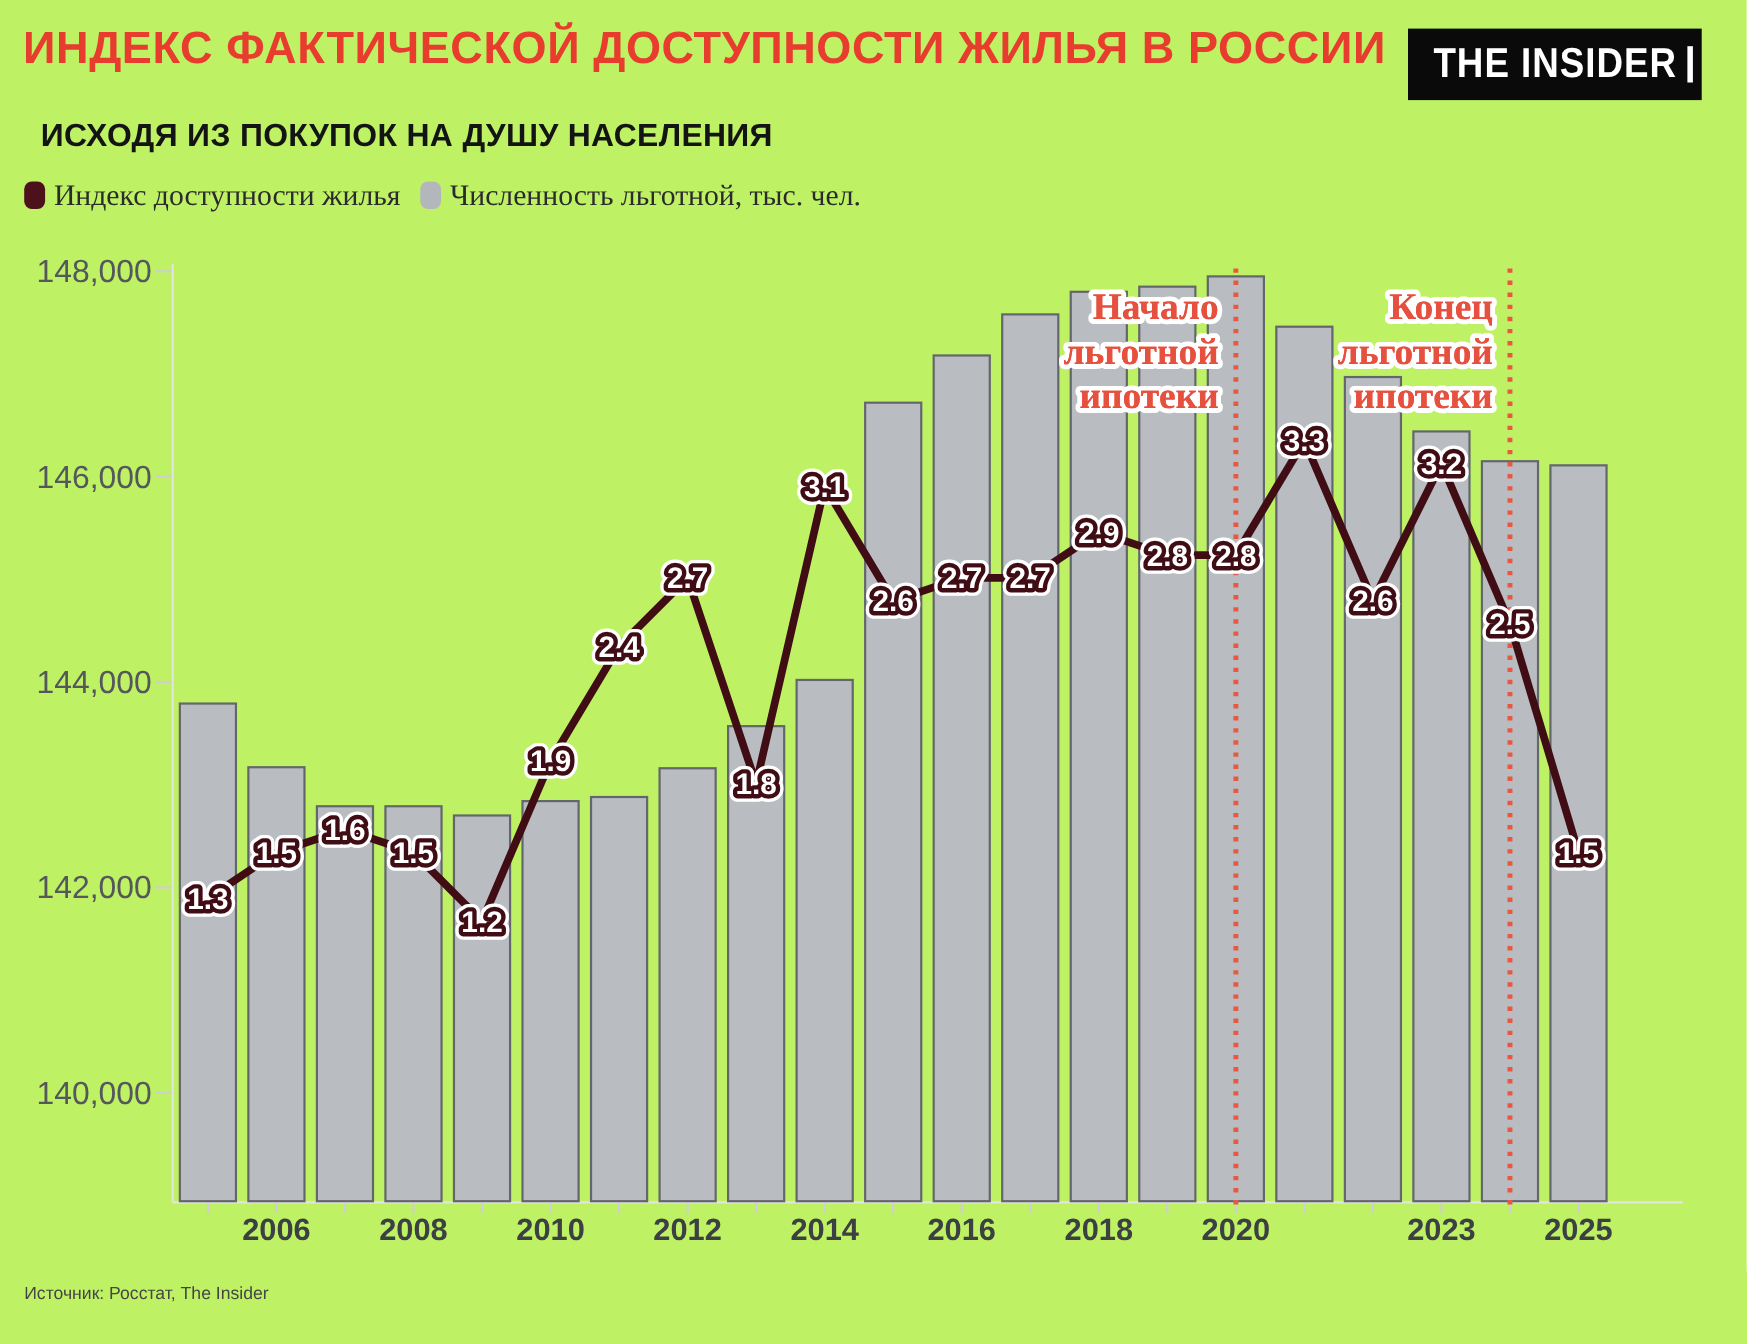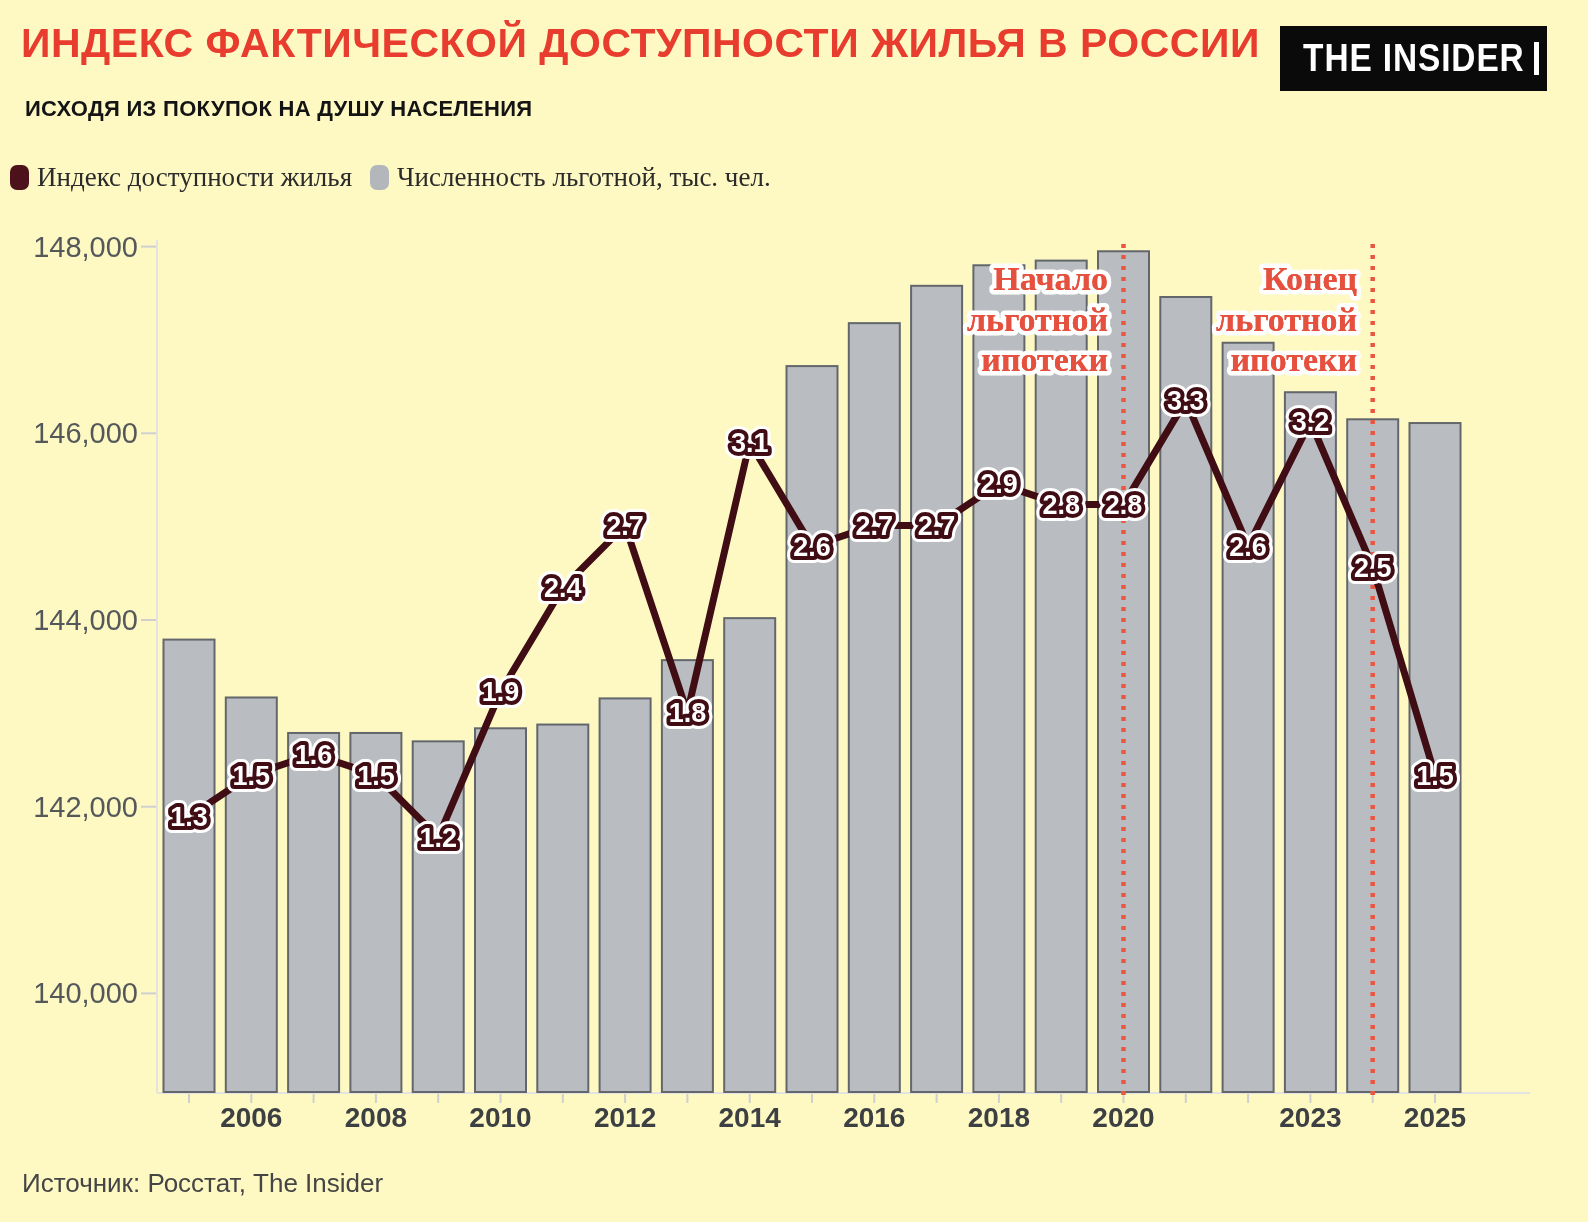--- a/index.html
+++ b/index.html
@@ -1,31 +1,31 @@
 <!DOCTYPE html>
 <html><head>
 <meta charset="utf-8">
 <style>
   html,body{margin:0;padding:0;background:#fff;}
-  .canvas{position:relative;width:1588px;height:1222px;background:#fef9c3;overflow:hidden;
+  .canvas{position:relative;width:1588px;height:1222px;background:#bef264;overflow:hidden;
           font-family:"Liberation Sans","DejaVu Sans",sans-serif;}
   .title{position:absolute;left:21px;top:20px;width:1240px;margin:0;
          font-size:41px;font-weight:bold;letter-spacing:.5px;color:#e73c2e;white-space:nowrap;}
-  .subtitle{position:absolute;left:21px;top:92px;margin:4px;
-         font-size:22px;font-weight:bold;letter-spacing:.3px;color:#141414;white-space:nowrap;}
+  .subtitle{position:absolute;left:21px;top:92px;margin:16px;
+         font-size:29px;font-weight:bold;letter-spacing:.3px;color:#141414;white-space:nowrap;}
   .logo{position:absolute;left:1280px;top:26px;width:267px;height:65px;background:#0a0a0a;
         display:flex;align-items:center;justify-content:center;}
   .logo-text{color:#ffffff;font-weight:bold;font-size:38px;letter-spacing:1px;white-space:nowrap;
         transform:scaleX(.88);display:inline-block;}
   .logo-bar{position:absolute;right:8px;top:16px;width:5px;height:33px;background:#ffffff;}
-  .legend{position:absolute;left:10px;top:162px;display:flex;align-items:flex-end;gap:18px;
+  .legend{position:absolute;left:22px;top:162px;display:flex;align-items:flex-end;gap:18px;
           font-family:"Liberation Serif","DejaVu Serif",serif;font-size:27px;color:#2b2b2b;}
   .legend-item{display:flex;align-items:center;gap:8px;}
   .swatch{display:inline-block;width:19px;height:25px;border-radius:7px;}
-  .source{position:absolute;left:22px;top:1168px;font-size:26px;color:#454545;}
+  .source{position:absolute;left:22px;top:1168px;font-size:16px;color:#454545;}
   svg text{user-select:none;}
 </style>
 </head>
 <body>
 
 <div class="canvas">
   <h1 class="title">ИНДЕКС ФАКТИЧЕСКОЙ ДОСТУПНОСТИ ЖИЛЬЯ В РОССИИ</h1>
   <h2 class="subtitle">ИСХОДЯ ИЗ ПОКУПОК НА ДУШУ НАСЕЛЕНИЯ</h2>
 
   <div class="logo">

